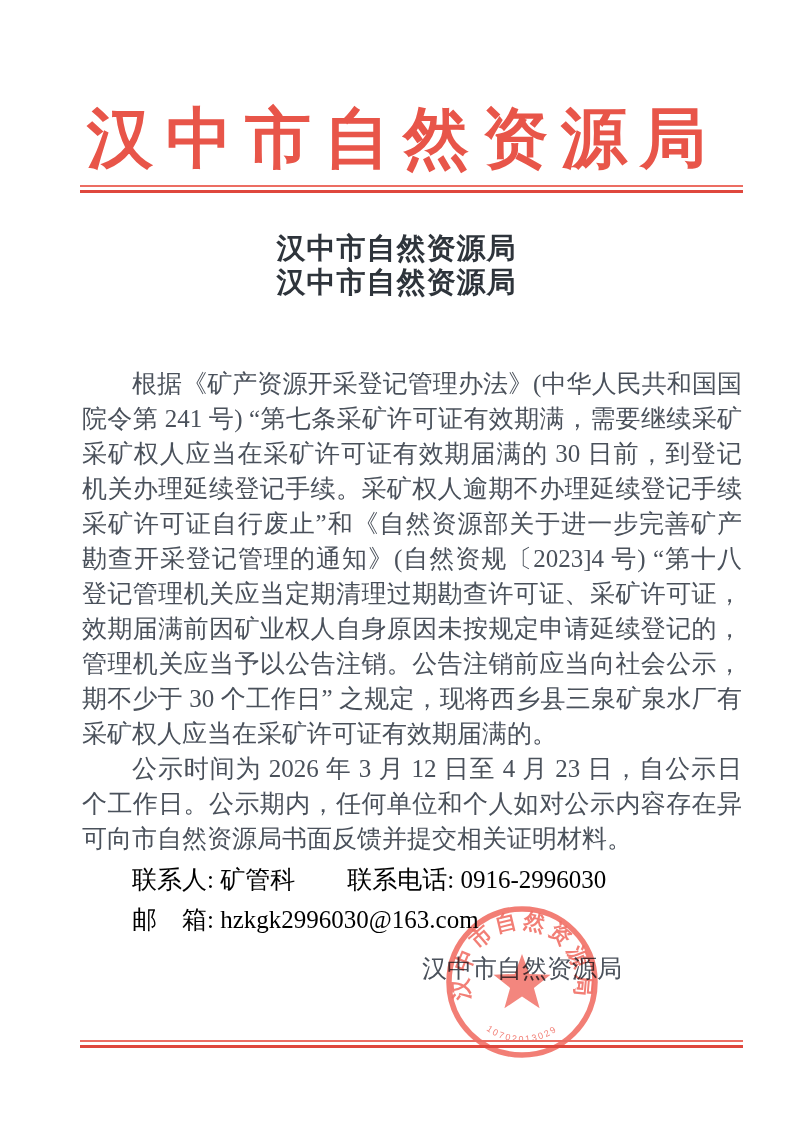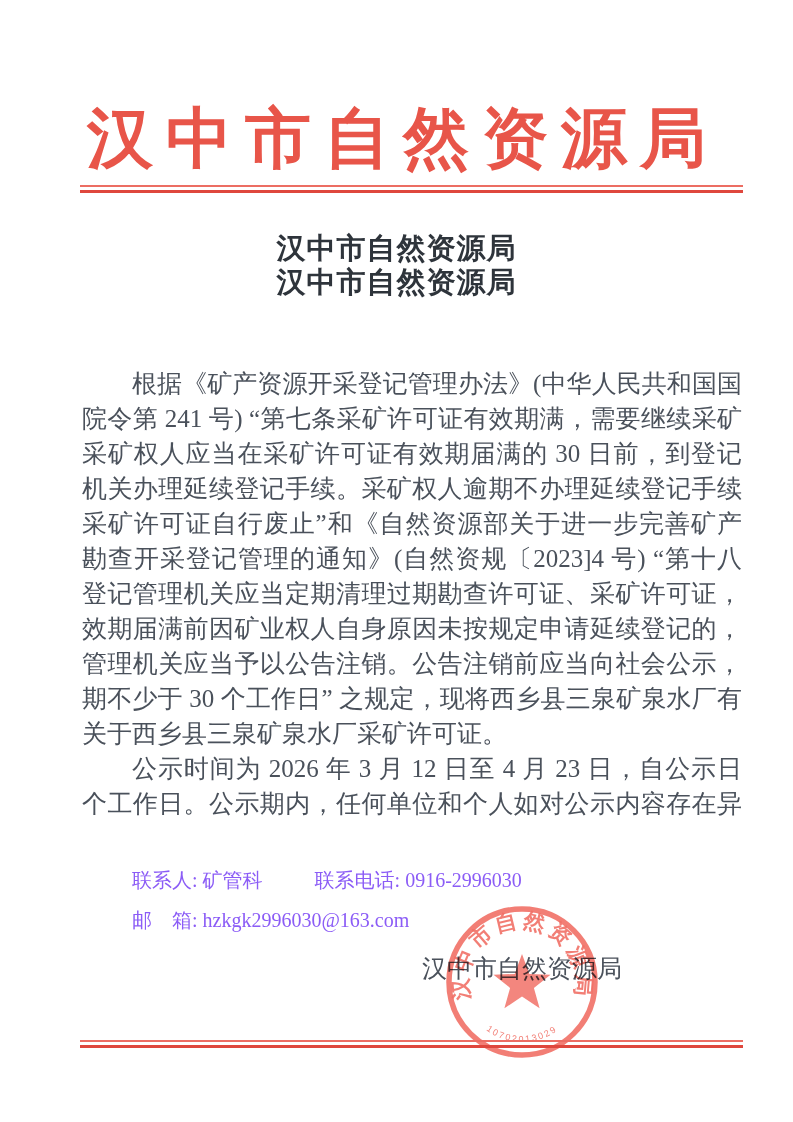--- a/index.html
+++ b/index.html
@@ -46,21 +46,21 @@
     text-align:justify;
     text-align-last:justify;
     white-space:normal;
     height:35px;overflow:hidden;
   }
   .bl.first{text-indent:2em;}
   .bl.last{text-align-last:left;}
   
   .contact{
     position:absolute;left:82px;top:860px;width:660px;
-    font-size:20px;line-height:40px;color:#8b5cf6;
+    font-size:25px;line-height:40px;color:#000000;
   }
   .contact-row{padding-left:50px;white-space:nowrap;}
   .contact-phone{margin-left:52px;}
   
   .signature{
     position:absolute;left:402px;top:948px;width:240px;
     text-align:center;font-size:25px;line-height:41px;color:#4a515b;
     white-space:nowrap;
   }
   
@@ -87,23 +87,24 @@
     <div class="bl first">根据《矿产资源开采登记管理办法》(中华人民共和国国务</div>
     <div class="bl">院令第 241 号) “第七条采矿许可证有效期满，需要继续采矿的，</div>
     <div class="bl">采矿权人应当在采矿许可证有效期届满的 30 日前，到登记管理</div>
     <div class="bl">机关办理延续登记手续。采矿权人逾期不办理延续登记手续的，</div>
     <div class="bl">采矿许可证自行废止”和《自然资源部关于进一步完善矿产资源</div>
     <div class="bl">勘查开采登记管理的通知》(自然资规〔2023]4 号) “第十八条</div>
     <div class="bl">登记管理机关应当定期清理过期勘查许可证、采矿许可证，对有</div>
     <div class="bl">效期届满前因矿业权人自身原因未按规定申请延续登记的，登记</div>
     <div class="bl">管理机关应当予以公告注销。公告注销前应当向社会公示，公示</div>
     <div class="bl">期不少于 30 个工作日” 之规定，现将西乡县三泉矿泉水厂有效</div>
-    <div class="bl last">关于西乡县三泉矿泉水厂采矿许可证。</div>
+    <div class="bl last">采矿权人应当在采矿许可证有效期届满的。</div>
     <div class="bl first">公示时间为 2026 年 3 月 12 日至 4 月 23 日，自公示日起 30</div>
     <div class="bl">个工作日。公示期内，任何单位和个人如对公示内容存在异议的，</div>
+    <div class="bl last">可向市自然资源局书面反馈并提交相关证明材料。</div>
   </div>
 
   <div class="contact">
     <div class="contact-row">
       <span>联系人: </span><span>矿管科</span><span class="contact-phone">联系电话: </span><span>0916-2996030</span>
     </div>
     <div class="contact-row">
       <span>邮　箱: </span><span>hzkgk2996030@163.com</span>
     </div>
   </div>

